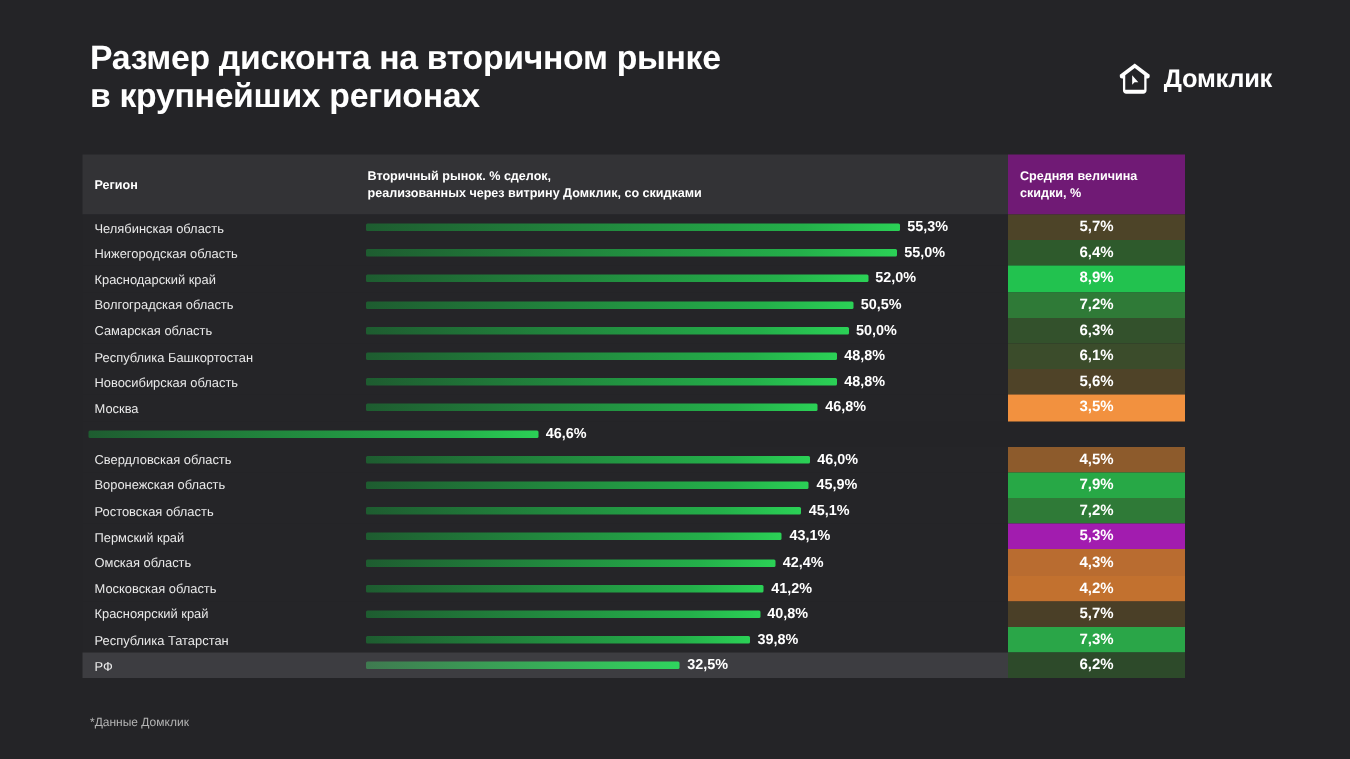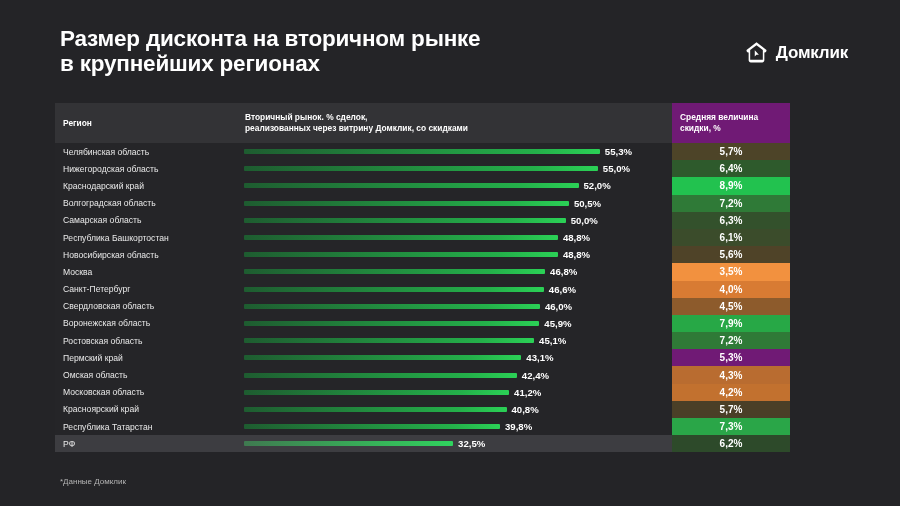--- a/index.html
+++ b/index.html
@@ -177,26 +177,24 @@
       </div>
       <div class="row data-row">
         <div class="cell-region">Москва</div>
         <div class="cell-bar">
           <div class="bar" style="width: 301.1px;"></div>
           <span class="bar-label">46,8%</span>
         </div>
         <div class="cell-heat" style="background: rgb(242, 145, 63);">3,5%</div>
       </div>
       <div class="row data-row">
-        <div class="cell-region">Санкт-Петербург</div>
         <div class="cell-bar">
           <div class="bar" style="width: 299.8px;"></div>
           <span class="bar-label">46,6%</span>
         </div>
-        <div class="cell-heat" style="background: rgb(216, 123, 51);">4,0%</div>
       </div>
       <div class="row data-row">
         <div class="cell-region">Свердловская область</div>
         <div class="cell-bar">
           <div class="bar" style="width: 295.9px;"></div>
           <span class="bar-label">46,0%</span>
         </div>
         <div class="cell-heat" style="background: rgb(141, 91, 44);">4,5%</div>
       </div>
       <div class="row data-row">
@@ -214,21 +212,21 @@
           <span class="bar-label">45,1%</span>
         </div>
         <div class="cell-heat" style="background: rgb(47, 122, 55);">7,2%</div>
       </div>
       <div class="row data-row">
         <div class="cell-region">Пермский край</div>
         <div class="cell-bar">
           <div class="bar" style="width: 277.3px;"></div>
           <span class="bar-label">43,1%</span>
         </div>
-        <div class="cell-heat" style="background: #701a75;">5,3%</div>
+        <div class="cell-heat" style="background: #a21caf;">5,3%</div>
       </div>
       <div class="row data-row">
         <div class="cell-region">Омская область</div>
         <div class="cell-bar">
           <div class="bar" style="width: 272.8px;"></div>
           <span class="bar-label">42,4%</span>
         </div>
         <div class="cell-heat" style="background: rgb(185, 108, 48);">4,3%</div>
       </div>
       <div class="row data-row">

